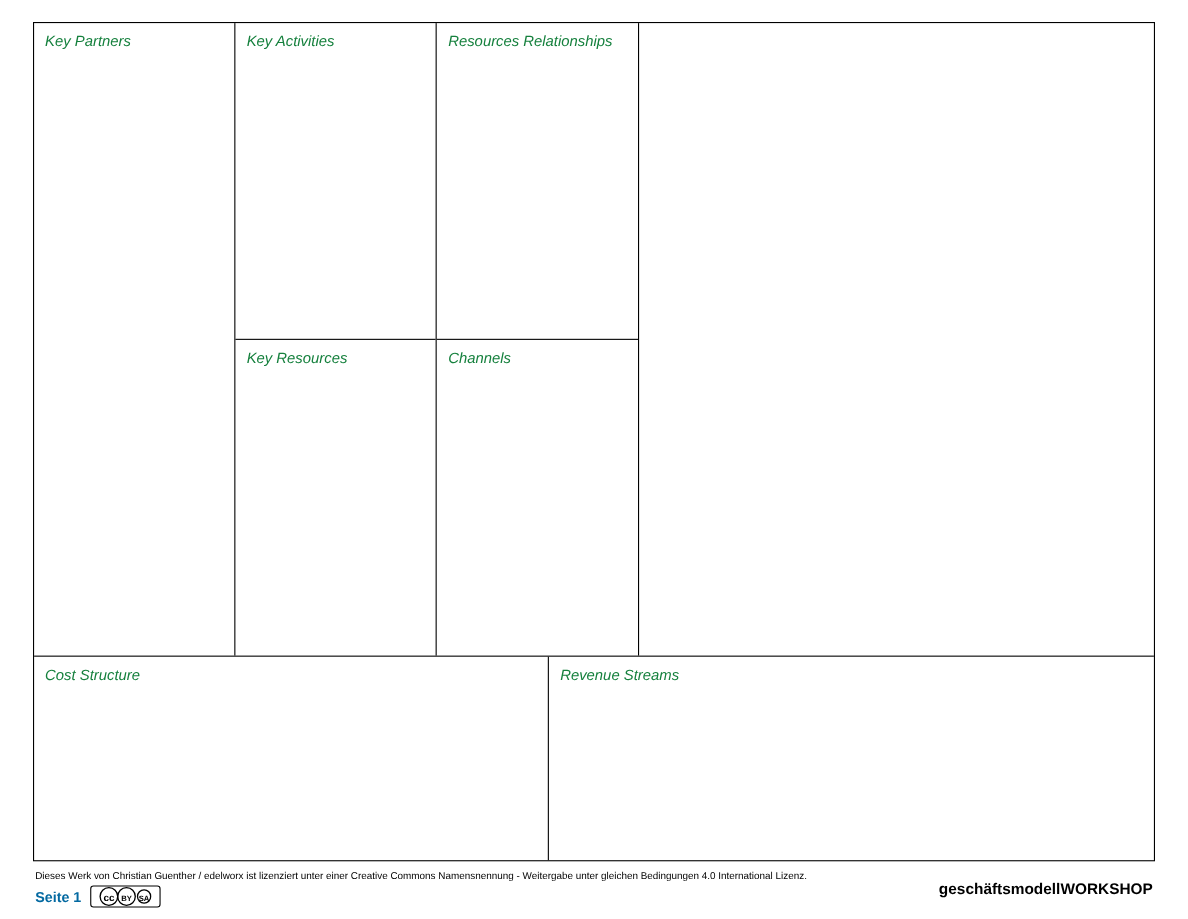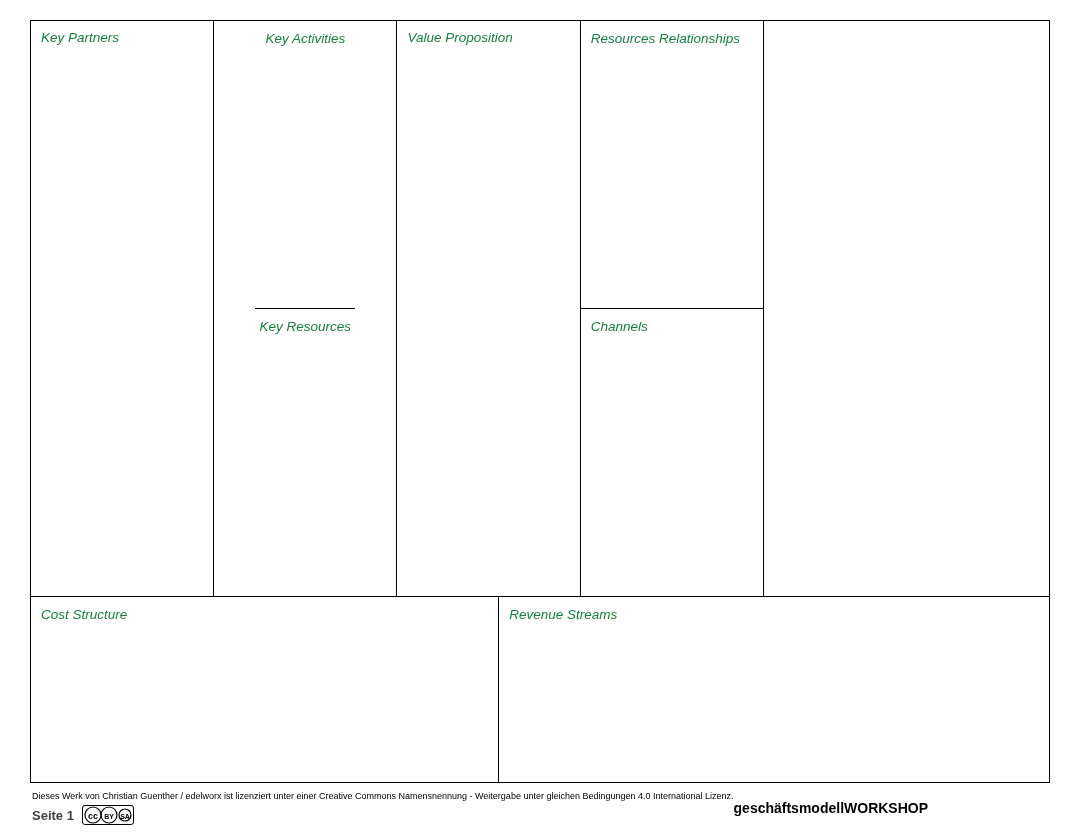--- a/index.html
+++ b/index.html
@@ -55,21 +55,20 @@
       display: flex;
       flex-direction: column;
     }
 
     
     .col-activities-resources {
       width: 18%;
       border-right: 1.5px solid #000;
       display: flex;
       flex-direction: column;
-      align-items: center;
     }
 
     .sub-cell-top {
       flex: 1;
       border-bottom: 1.5px solid #000;
       padding: 8px 10px;
     }
 
     .sub-cell-bottom {
       flex: 1;
@@ -111,20 +110,21 @@
     
     .col-revenue-streams {
       flex: 1;
       padding: 8px 10px;
     }
 
     .footer {
       width: 100%;
       display: flex;
       align-items: center;
+      justify-content: space-between;
       margin-top: 8px;
       padding: 0 2px;
     }
 
     .footer-left {
       display: flex;
       flex-direction: column;
       gap: 4px;
     }
 
@@ -136,28 +136,28 @@
 
     .footer-page {
       display: flex;
       align-items: center;
       gap: 8px;
     }
 
     .page-label {
       font-size: 13px;
       font-weight: bold;
-      color: #404040;
+      color: #0369a1;
     }
 
     .cc-icon {
       display: flex;
       align-items: center;
       justify-content: center;
-      width: 52px;
+      width: 64px;
       height: 20px;
       border: 1.5px solid #000;
       border-radius: 3px;
       font-size: 9px;
       color: #000;
       gap: 2px;
     }
 
     .footer-brand {
       font-size: 14px;
@@ -182,23 +182,20 @@
 
     <div class="col-activities-resources">
       <div class="sub-cell-top">
         <span class="cell-label">Key Activities</span>
       </div>
       <div class="sub-cell-bottom">
         <span class="cell-label">Key Resources</span>
       </div>
     </div>
 
-    <div class="col-value-proposition">
-      <span class="cell-label">Value Proposition</span>
-    </div>
 
     <div class="col-cr-channels">
       <div class="sub-cell-top">
         <span class="cell-label">Resources Relationships</span>
       </div>
       <div class="sub-cell-bottom">
         <span class="cell-label">Channels</span>
       </div>
     </div>
 

